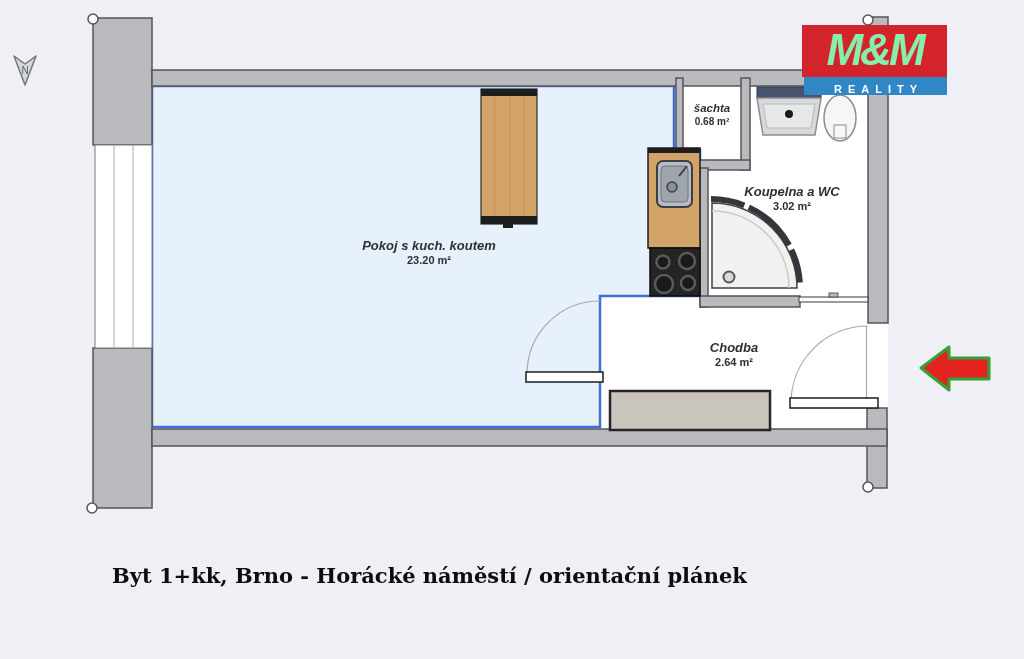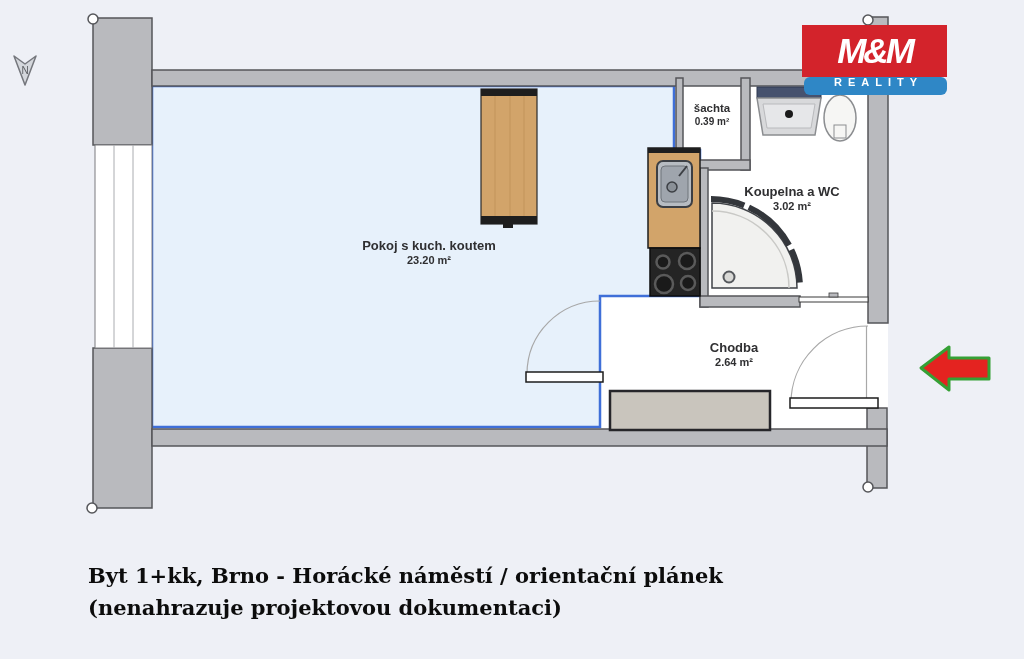--- a/index.html
+++ b/index.html
@@ -8,45 +8,45 @@
     background:#eef0f6;
     font-family:"Liberation Sans", sans-serif;
   }
   .abs{position:absolute;}
   
   .logo-red{
     left:802px;top:25px;width:145px;height:52px;background:#d3232b;
     display:flex;align-items:center;justify-content:center;
   }
   .logo-brand{
-    color:#ffffff;font-weight:bold;font-style:italic;font-size:35px;
+    color:#86efac;font-weight:bold;font-style:italic;font-size:44px;
     letter-spacing:-3px;line-height:1;transform:translateY(-1px);
   }
   .logo-blue{
     left:804px;top:77px;width:143px;height:18px;background:#2f87c6;
-    display:flex;align-items:flex-start;justify-content:center;border-radius:6px;
+    display:flex;align-items:flex-end;justify-content:center;
   }
   .logo-sub{
     color:#ffffff;font-weight:bold;font-size:11px;letter-spacing:6px;
     text-indent:6px;line-height:1;
   }
   
   .room-label{
     transform:translate(-50%,0);text-align:center;color:#2f2f31;white-space:nowrap;
   }
-  .room-label .name{font-weight:bold;font-size:13px;line-height:15px;}
+  .room-label .name{font-weight:bold;font-size:13px;line-height:15px;font-style:italic;}
   .room-label .area{font-weight:bold;font-size:11px;line-height:14px;}
   .room-label.small .name{font-size:11.5px;line-height:13px;}
   .room-label.small .area{font-size:10px;line-height:13px;}
   
   .caption{
     left:88px;top:560px;width:900px;color:#0c0c0c;
     font-family:"DejaVu Serif", serif;font-weight:bold;font-size:21px;
   }
-  .caption .cap-line{line-height:32px;}
+  .caption .cap-line{line-height:32px;margin-left:24px;}
 </style>
 </head>
 <body>
 
 <svg class="abs" style="left:0;top:0" width="1024" height="659" viewBox="0 0 1024 659">
 
   <rect x="152" y="86" width="716" height="344" fill="#ffffff"></rect>
   <rect x="868" y="323" width="20" height="85" fill="#ffffff"></rect>
 
   <polygon points="152,86 674,86 674,150 700,150 700,296 600,296 600,427 152,427" fill="#e7f1fb" stroke="#3f6fd8" stroke-width="2.5"></polygon>
@@ -159,29 +159,28 @@
   <span class="logo-sub">REALITY</span>
 </div>
 
 <div class="abs room-label" style="left:429px;top:238px">
   <div class="name">Pokoj s kuch. koutem</div>
   <div class="area">23.20 m²</div>
 </div>
 
 <div class="abs room-label small" style="left:712px;top:102px">
   <div class="name">šachta</div>
-  <div class="area">0.39 m²</div>
+  <div class="area">0.68 m²</div>
 </div>
 
 <div class="abs room-label" style="left:792px;top:184px">
   <div class="name">Koupelna a WC</div>
   <div class="area">3.02 m²</div>
 </div>
 
 <div class="abs room-label" style="left:734px;top:340px">
   <div class="name">Chodba</div>
   <div class="area">2.64 m²</div>
 </div>
 
 <div class="abs caption">
   <div class="cap-line">Byt 1+kk, Brno - Horácké náměstí / orientační plánek</div>
-  <div class="cap-line">(nenahrazuje projektovou dokumentaci)</div>
 </div>
 
 </body></html>

